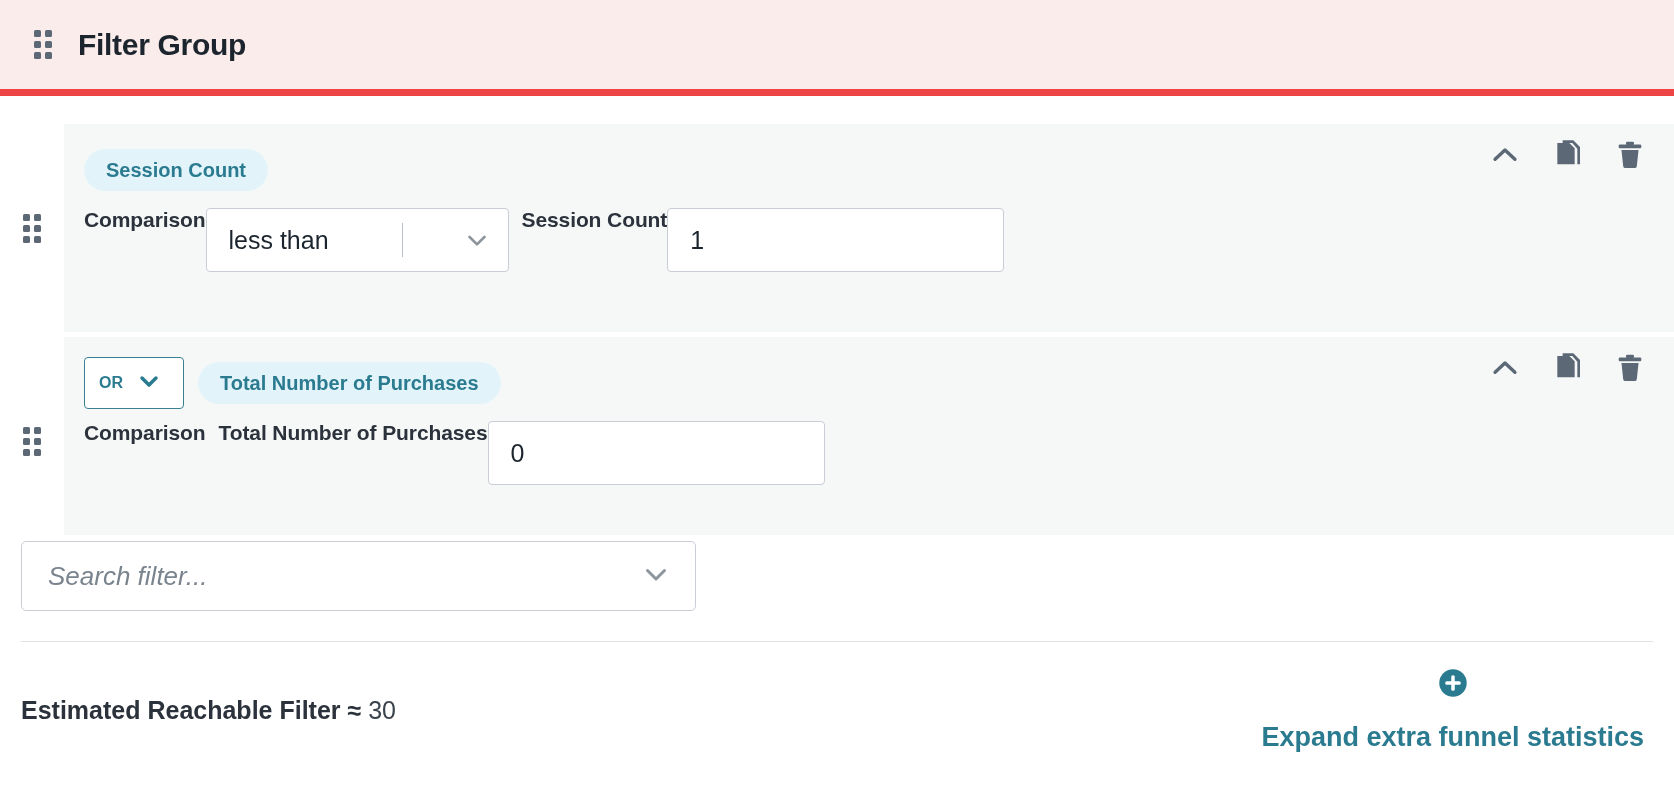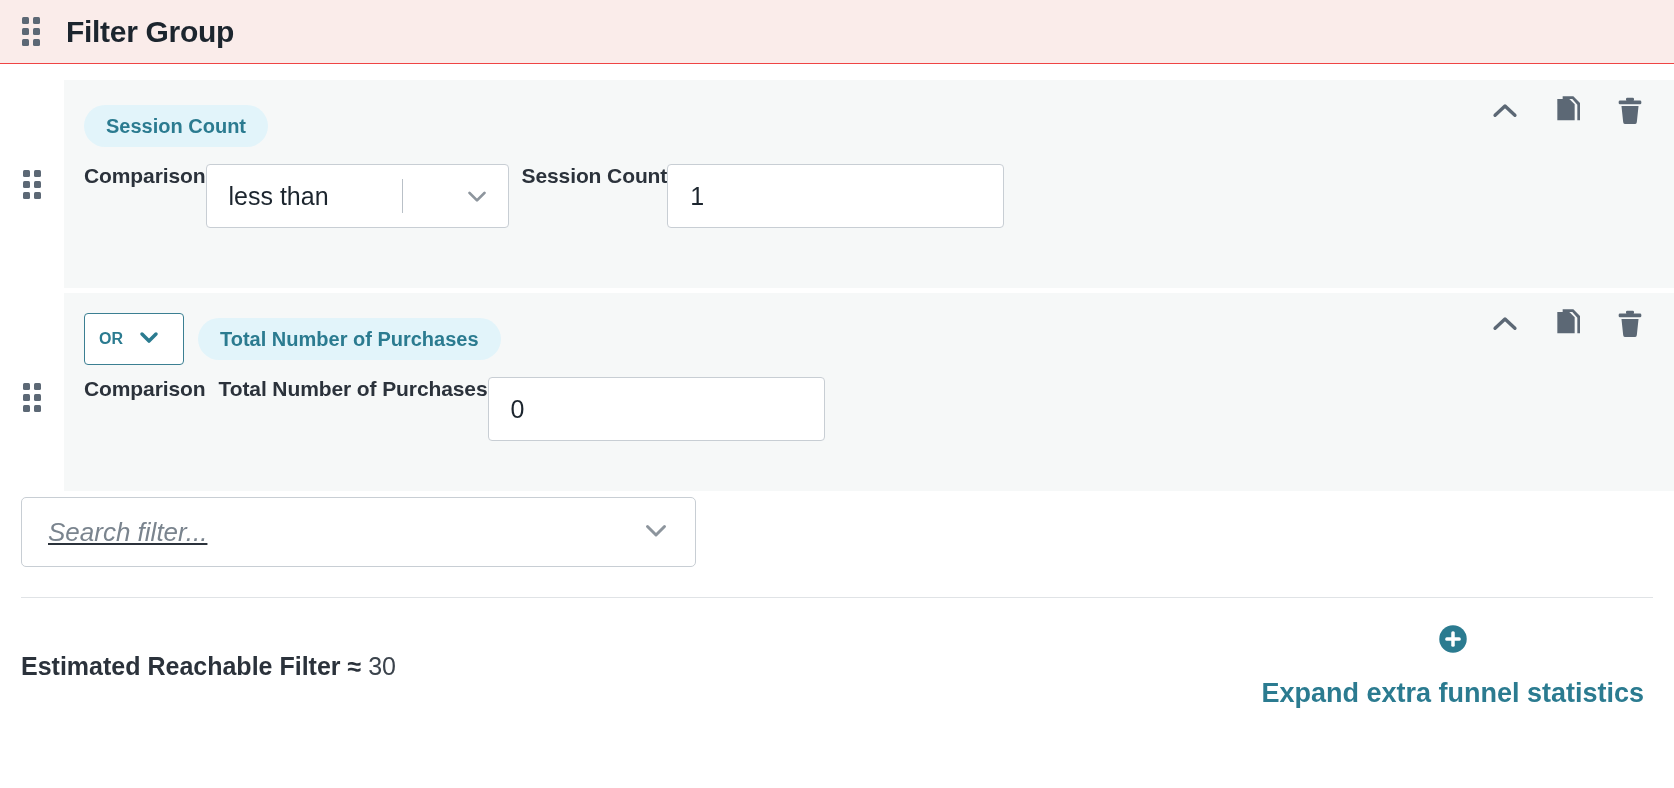--- a/index.html
+++ b/index.html
@@ -6,45 +6,45 @@
   html, body {
     width: 1674px; height: 788px;
     background: #ffffff;
     font-family: "Liberation Sans", sans-serif;
     color: #2b323b;
     overflow: hidden;
   }
 
   
   .group-header {
-    height: 64px;
+    height: 96px;
     background: #faecea;
-    border-bottom: 1px solid #ef4444;
-    display: flex;
-    align-items: center;
-    padding-left: 22px;
+    border-bottom: 7px solid #ef4444;
+    display: flex;
+    align-items: center;
+    padding-left: 34px;
   }
   .drag-grid {
     display: grid;
     grid-template-columns: 7px 7px;
     grid-template-rows: 7px 7px 7px;
     gap: 4px;
     flex: none;
   }
   .drag-grid i { display: block; width: 7px; height: 7px; background: #5c6875; border-radius: 1.5px; }
   .group-title {
     font-size: 30px;
     font-weight: bold;
     letter-spacing: -0.3px;
     color: #1c252e;
     margin-left: 26px;
   }
 
   
-  .filters { padding-top: 16px; }
+  .filters { padding-top: 28px; }
 
   .filter-row {
     position: relative;
     display: flex;
     align-items: flex-start;
     margin-bottom: 5px;
   }
   .row-handle {
     width: 64px;
     flex: none;
@@ -130,21 +130,21 @@
     align-items: center;
     font-size: 25px;
     color: #1c252e;
   }
   .select-box { justify-content: space-between; padding-left: 22px; gap: 43px; }
   .text-box { width: 337px; padding-left: 22px; }
   .sel-divider { width: 1px; height: 34px; background: #b9c0c7; margin-left: auto; }
   .sel-chev { width: 62px; display: flex; align-items: center; justify-content: center; }
 
   
-  .search-wrap { padding: 0 0 0 21px; margin-top: 6px; text-decoration: underline; }
+  .search-wrap { padding: 0 0 0 21px; margin-top: 6px; }
   .search-box {
     width: 675px;
     height: 70px;
     border: 1px solid #c8ced4;
     border-radius: 5px;
     background: #ffffff;
     display: flex;
     align-items: center;
     padding: 0 22px 0 26px;
   }

